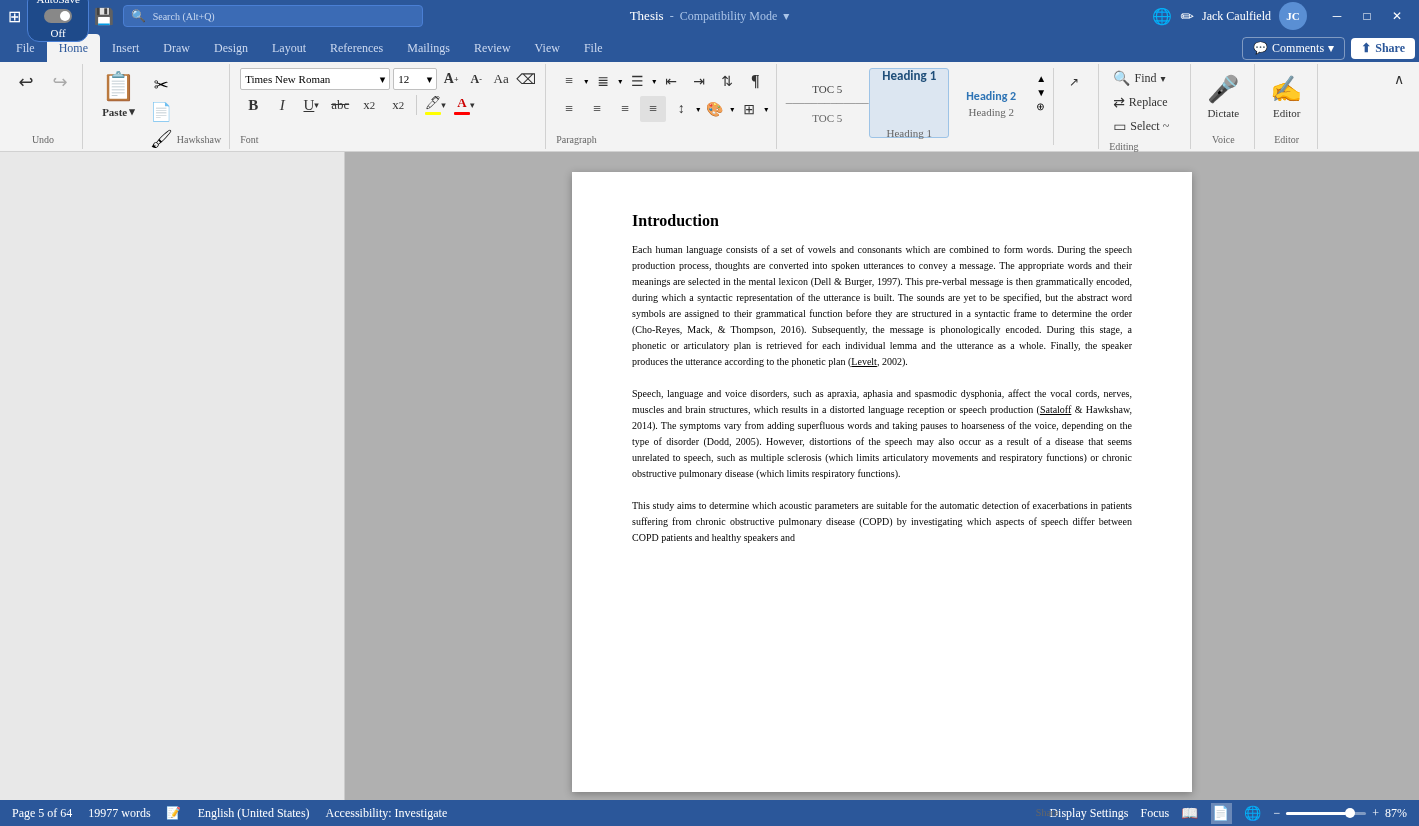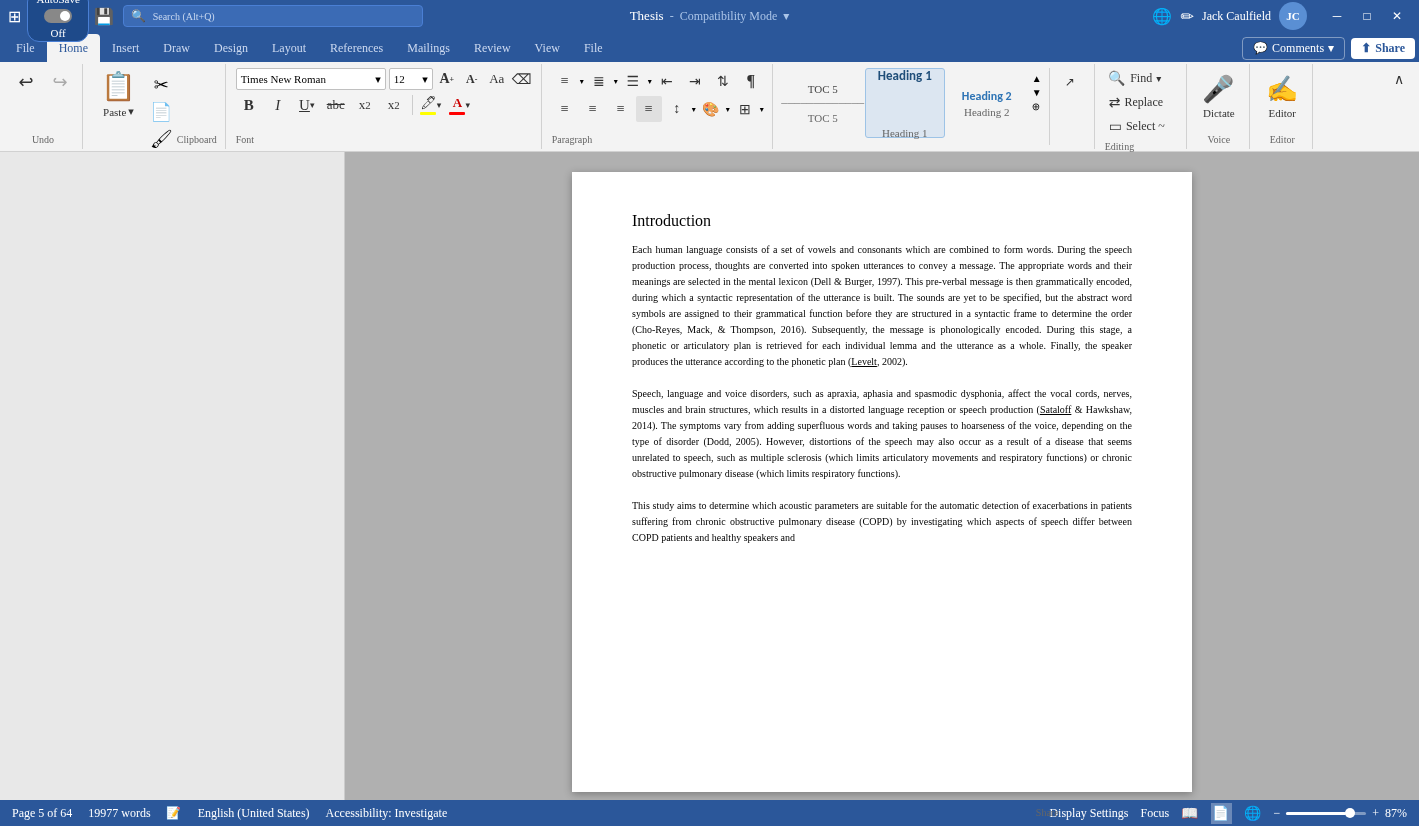--- a/index.html
+++ b/index.html
@@ -235,21 +235,21 @@
     .doc-page {
       background: white;
       width: 620px;
       min-height: 620px;
       padding: 40px 60px 40px 60px;
       box-shadow: 0 2px 8px rgba(0,0,0,0.3);
       font-family: 'Times New Roman', serif;
     }
     .doc-title {
       font-size: 16px;
-      font-weight: normal;
+      font-weight: bold;
       margin-bottom: 12px;
     }
     .doc-subtitle {
       font-size: 14px;
       font-weight: bold;
       margin-bottom: 10px;
     }
     .doc-para {
       font-size: 10px;
       line-height: 1.6;
@@ -372,32 +372,32 @@
       <div class="ribbon-btn" style="font-size:18px;">↩</div>
       <div class="ribbon-btn" style="font-size:18px; color:#aaa;">↪</div>
     </div>
     <div class="ribbon-group-label">Undo</div>
   </div>
 
   <div class="ribbon-group" style="flex-direction:row; align-items:flex-start;">
     <div style="display:flex; flex-direction:column; align-items:center;">
       <div class="paste-large">
         <div class="paste-icon-area">📋</div>
-        <div style="font-size:11px; display:flex; align-items:center; gap:2px;">
+        <div style="font-size:11px; display:flex; align-items:center; gap:2px;font-weight:bold;">
           <span>Paste</span>
           <span>▾</span>
         </div>
       </div>
     </div>
     <div class="clipboard-small-btns" style="margin-left:2px; margin-top:4px;">
       <div class="small-btn" title="Cut">✂</div>
       <div class="small-btn" title="Copy">📄</div>
       <div class="small-btn" title="Format Painter">🖌</div>
     </div>
-    <div class="ribbon-group-label" style="margin-top:auto; width:100%; text-align:center; padding-top:2px;">Clipboard</div>
+    <div class="ribbon-group-label" style="margin-top:auto; width:100%; text-align:center; padding-top:2px;">Hawkshaw</div>
   </div>
 
   <div class="ribbon-group font-group">
     <div class="font-row1">
       <div class="font-select">
         <span>Times New Roman</span>
         <span>▾</span>
       </div>
       <div class="font-size-select">
         <span>12</span>

